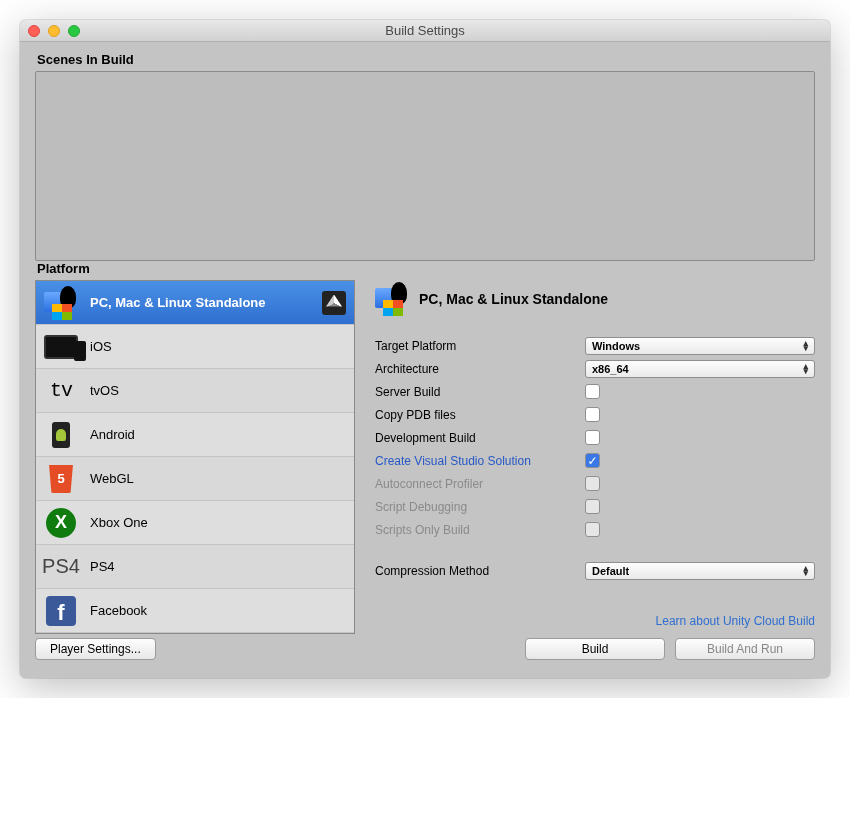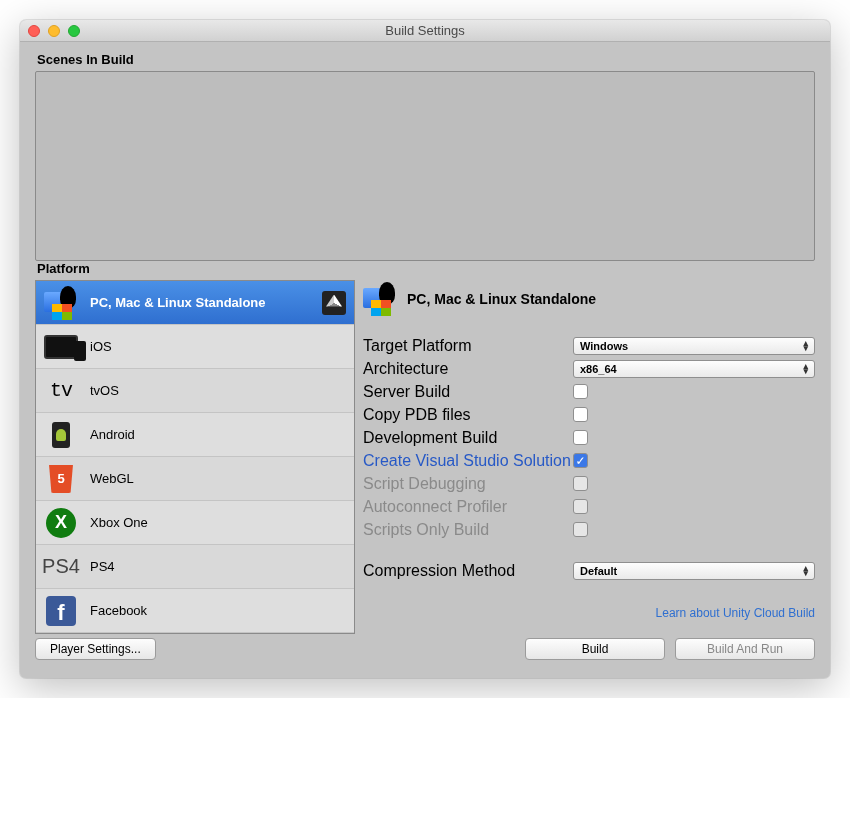--- a/index.html
+++ b/index.html
@@ -59,21 +59,21 @@
     background: linear-gradient(#fdfdfd,#e7e7e7);
     border: 1px solid #9b9b9b;
     border-radius: 4px;
     padding: 3px 14px;
     font-size: 12px;
     cursor: pointer;
     white-space: nowrap;
   }
   .btn:disabled { color: #888; }
 
-  .columns { display: flex; gap: 8px; }
+  .columns { display: flex; gap: 20px; }
 
   .platform-list {
     width: 320px;
     background: #d9d9d9;
     border: 1px solid #8a8a8a;
   }
   .platform-item {
     display: flex;
     align-items: center;
     gap: 12px;
@@ -107,21 +107,21 @@
   .right-panel { flex: 1; padding-top: 2px; }
   .header-row { display:flex; align-items:center; gap:10px; margin-bottom: 18px; }
   .header-row .pl-icon { width:34px; height:34px; display:flex; align-items:center; justify-content:center; }
   .header-title { font-weight: bold; font-size: 14px; }
 
   .option-row {
     display: flex;
     align-items: center;
     height: 23px;
   }
-  .option-label { width: 210px; font-size: 16px; }
+  .option-label { width: 210px; font-size: 12px; }
   .option-label.disabled { color: #8a8a8a; }
   .option-label.highlight { color: #2759c6; }
 
   .select {
     flex: 1;
     height: 18px;
     border: 1px solid #8f8f8f;
     border-radius: 3px;
     background: linear-gradient(#fdfdfd,#eaeaea);
     padding: 0 6px;
@@ -141,21 +141,21 @@
     background: #fff;
     display:flex; align-items:center; justify-content:center;
     font-size: 12px; color:#1b4db5;
     cursor:pointer;
   }
   .checkbox.disabled { background:#e6e6e6; cursor:default; }
   .checkbox.checked { background:#3b78e7; color:#fff; }
 
   .gap { height: 18px; }
 
-  .link { color:#2f6fd0; font-size:12px; text-align:right; margin-top:24px; cursor:pointer; }
+  .link { color:#2f6fd0; font-size:12px; text-align:right; margin-top:32px; cursor:pointer; }
 
   .footer { display:flex; align-items:center; margin-top:4px; gap:10px; }
   .footer .spacer { flex:1; }
   .btn.wide { min-width:140px; }
 
   
   .icon-pcmac { position:relative; width:34px; height:34px; }
   .icon-pcmac .mac { position:absolute; left:0; top:6px; width:18px; height:20px; background:linear-gradient(#6aa9ff,#2a6fe0); border-radius:2px; }
   .icon-pcmac .tux { position:absolute; right:2px; top:0; width:16px; height:22px; background:radial-gradient(circle at 50% 30%,#000 0 55%,transparent 56%), #000; border-radius:50% 50% 40% 40%; }
   .icon-pcmac .win { position:absolute; left:8px; bottom:0; width:20px; height:16px; background:conic-gradient(#f25022 0 25%,#7fba00 25% 50%,#00a4ef 50% 75%,#ffb900 75% 100%); }
@@ -280,25 +280,25 @@
         </div>
         <div class="option-row">
           <span class="option-label">Development Build</span>
           <span class="checkbox"></span>
         </div>
         <div class="option-row">
           <span class="option-label highlight">Create Visual Studio Solution</span>
           <span class="checkbox checked">✓</span>
         </div>
         <div class="option-row">
+          <span class="option-label disabled">Autoconnect Profiler</span>
+          <span class="checkbox disabled"></span>
+        </div>
+        <div class="option-row">
           <span class="option-label disabled">Script Debugging</span>
-          <span class="checkbox disabled"></span>
-        </div>
-        <div class="option-row">
-          <span class="option-label disabled">Autoconnect Profiler</span>
           <span class="checkbox disabled"></span>
         </div>
         <div class="option-row">
           <span class="option-label disabled">Scripts Only Build</span>
           <span class="checkbox disabled"></span>
         </div>
 
         <div class="gap"></div>
 
         <div class="option-row">

